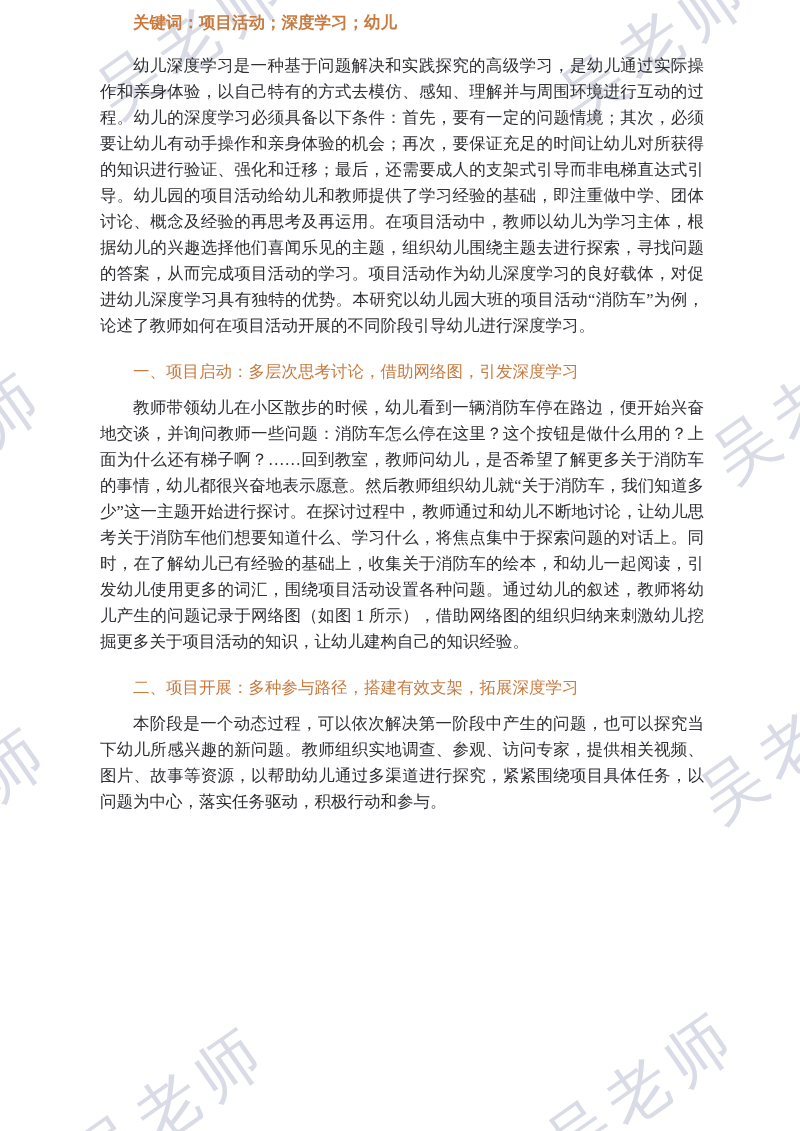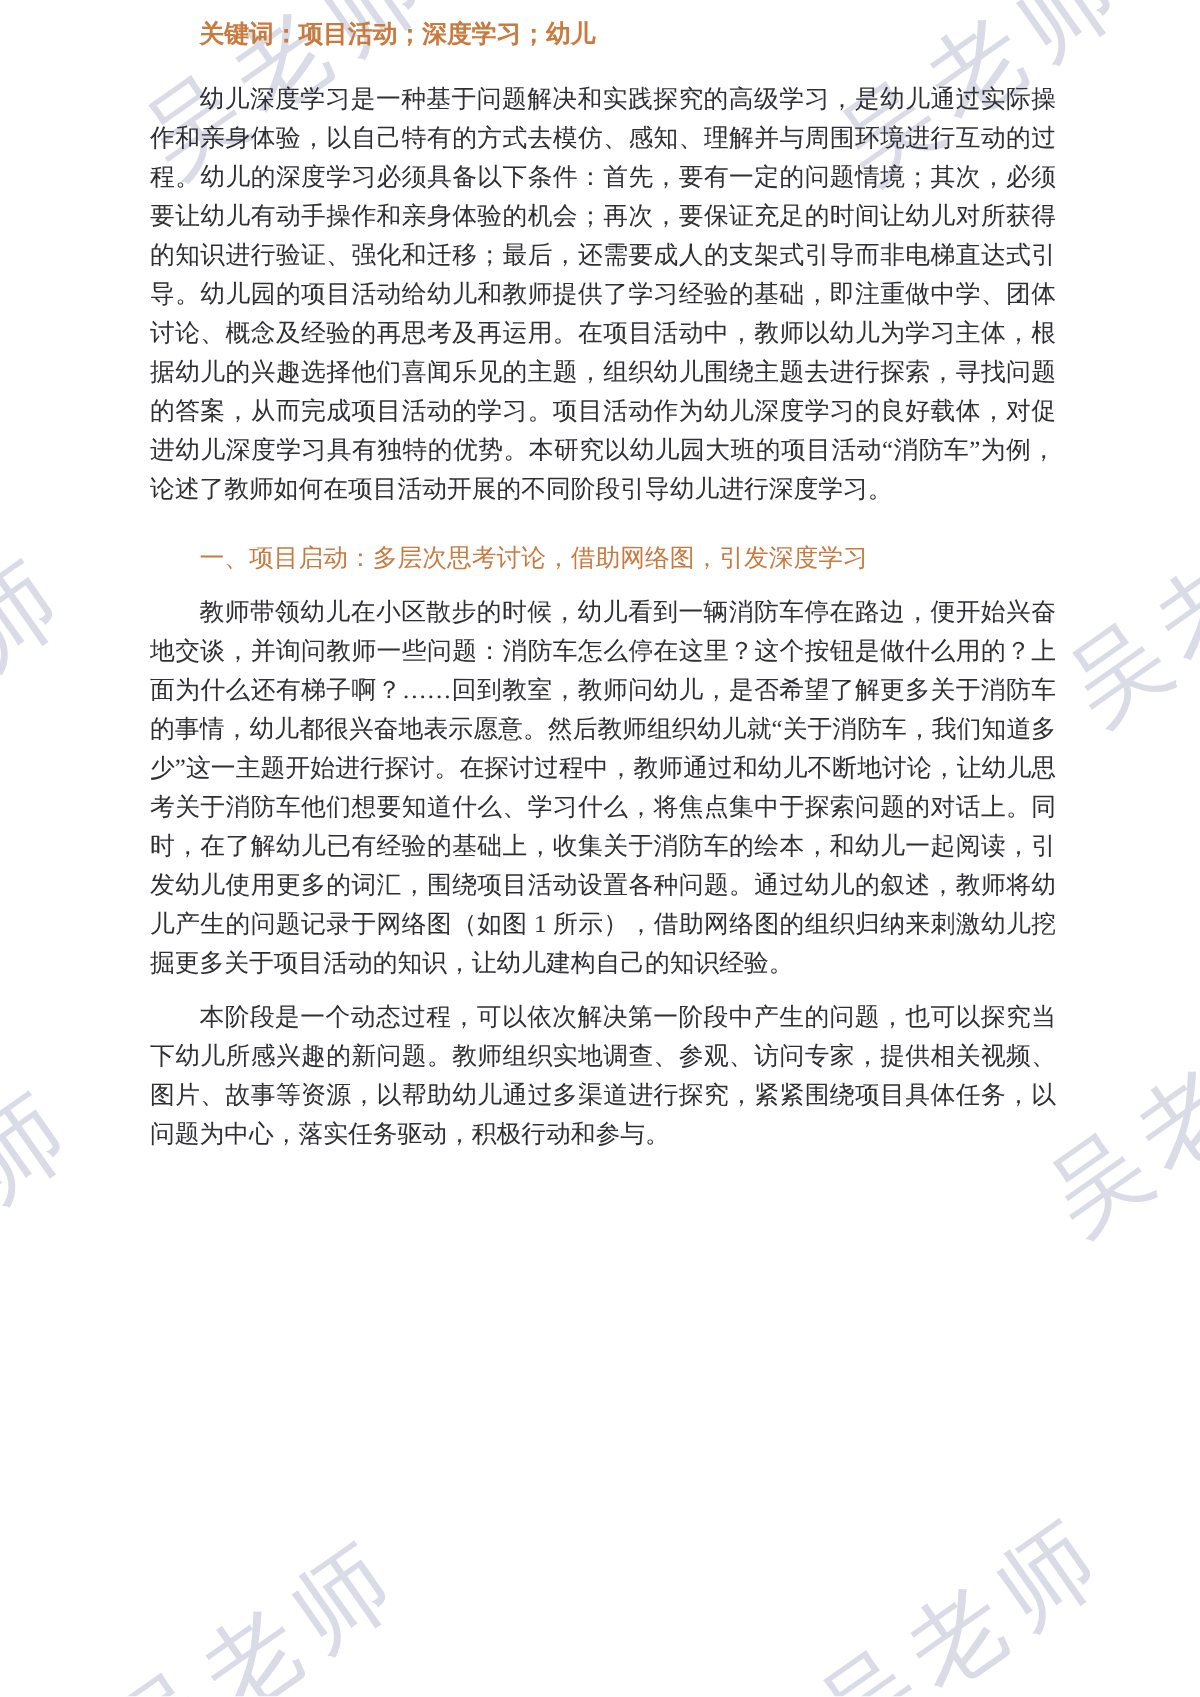--- a/index.html
+++ b/index.html
@@ -100,17 +100,18 @@
 
 
     <p class="keywords"><span>关键词：</span><span>项目活动；深度学习；幼儿</span></p>
 
     <p class="para">幼儿深度学习是一种基于问题解决和实践探究的高级学习，是幼儿通过实际操作和亲身体验，以自己特有的方式去模仿、感知、理解并与周围环境进行互动的过程。幼儿的深度学习必须具备以下条件：首先，要有一定的问题情境；其次，必须要让幼儿有动手操作和亲身体验的机会；再次，要保证充足的时间让幼儿对所获得的知识进行验证、强化和迁移；最后，还需要成人的支架式引导而非电梯直达式引导。幼儿园的项目活动给幼儿和教师提供了学习经验的基础，即注重做中学、团体讨论、概念及经验的再思考及再运用。在项目活动中，教师以幼儿为学习主体，根据幼儿的兴趣选择他们喜闻乐见的主题，组织幼儿围绕主题去进行探索，寻找问题的答案，从而完成项目活动的学习。项目活动作为幼儿深度学习的良好载体，对促进幼儿深度学习具有独特的优势。本研究以幼儿园大班的项目活动“消防车”为例，论述了教师如何在项目活动开展的不同阶段引导幼儿进行深度学习。</p>
 
     <h3 class="section-heading">一、项目启动：多层次思考讨论，借助网络图，引发深度学习</h3>
 
     <p class="para">教师带领幼儿在小区散步的时候，幼儿看到一辆消防车停在路边，便开始兴奋地交谈，并询问教师一些问题：消防车怎么停在这里？这个按钮是做什么用的？上面为什么还有梯子啊？……回到教室，教师问幼儿，是否希望了解更多关于消防车的事情，幼儿都很兴奋地表示愿意。然后教师组织幼儿就“关于消防车，我们知道多少”这一主题开始进行探讨。在探讨过程中，教师通过和幼儿不断地讨论，让幼儿思考关于消防车他们想要知道什么、学习什么，将焦点集中于探索问题的对话上。同时，在了解幼儿已有经验的基础上，收集关于消防车的绘本，和幼儿一起阅读，引发幼儿使用更多的词汇，围绕项目活动设置各种问题。通过幼儿的叙述，教师将幼儿产生的问题记录于网络图（如图 1 所示），借助网络图的组织归纳来刺激幼儿挖掘更多关于项目活动的知识，让幼儿建构自己的知识经验。</p>
 
+    <h3 class="section-heading">二、项目开展：多种参与路径，搭建有效支架，拓展深度学习</h3>
 
     <p class="para">本阶段是一个动态过程，可以依次解决第一阶段中产生的问题，也可以探究当下幼儿所感兴趣的新问题。教师组织实地调查、参观、访问专家，提供相关视频、图片、故事等资源，以帮助幼儿通过多渠道进行探究，紧紧围绕项目具体任务，以问题为中心，落实任务驱动，积极行动和参与。</p>
 
   </div>
 </div>
 
 </body></html>

